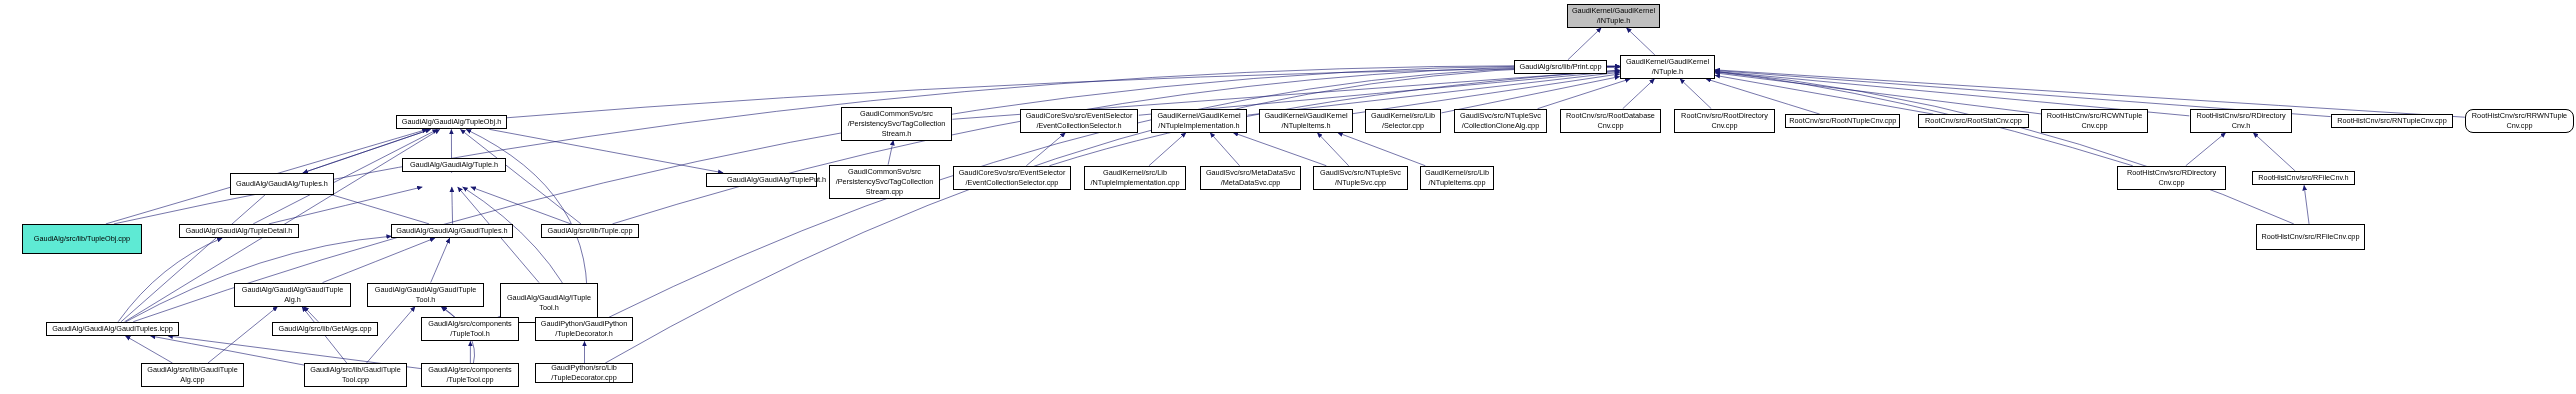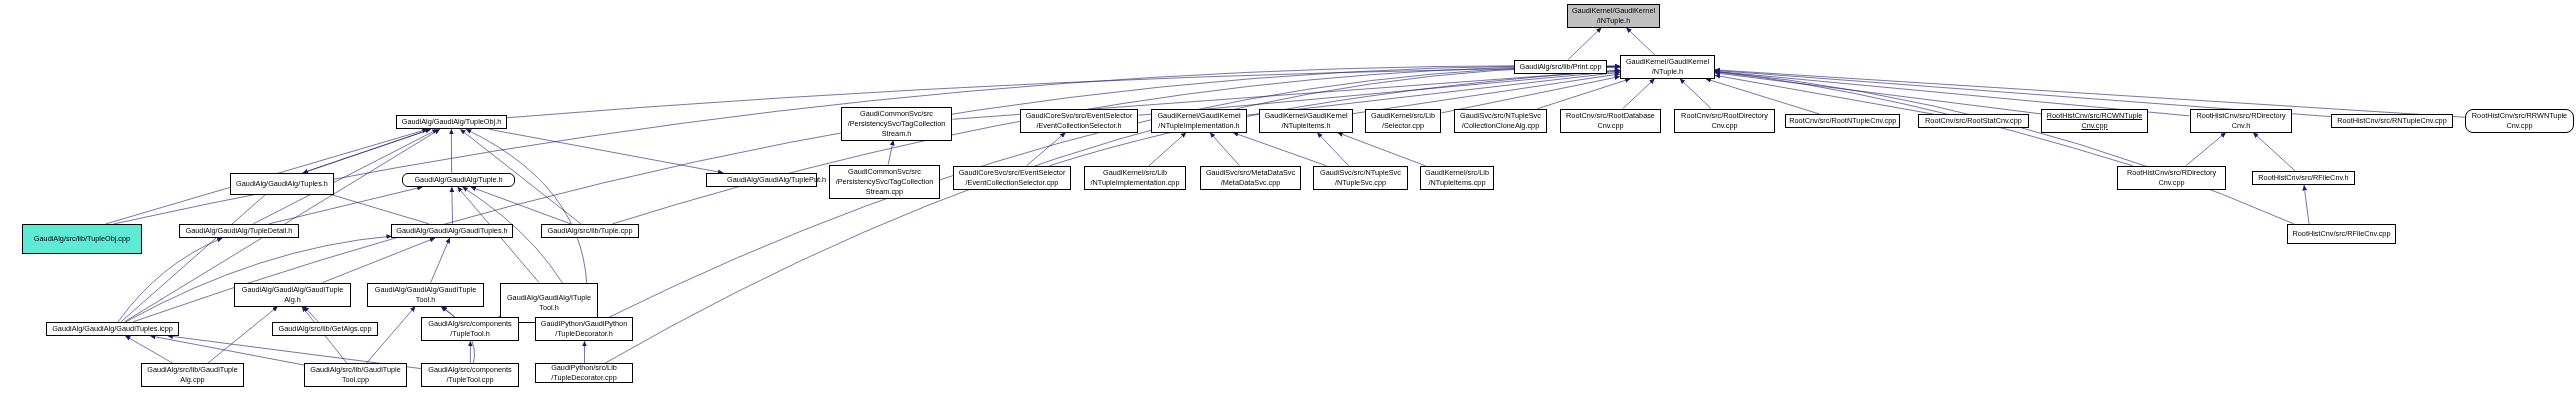--- a/index.html
+++ b/index.html
@@ -140,39 +140,39 @@
       <div class="node" style="left: 1674px; top: 109px; width: 101px; height: 24px; background: rgb(255, 255, 255); border-color: rgb(0, 0, 0);">
         <span>RootCnv/src/RootDirectory</span>
         <span>Cnv.cpp</span>
       </div>
       <div class="node" style="left: 1785px; top: 114px; width: 115px; height: 14px; background: rgb(255, 255, 255); border-color: rgb(0, 0, 0);">
         <span>RootCnv/src/RootNTupleCnv.cpp</span>
       </div>
       <div class="node" style="left: 1918px; top: 114px; width: 111px; height: 14px; background: rgb(255, 255, 255); border-color: rgb(0, 0, 0);">
         <span>RootCnv/src/RootStatCnv.cpp</span>
       </div>
-      <div class="node" style="left: 2041px; top: 109px; width: 107px; height: 24px; background: rgb(255, 255, 255); border-color: rgb(0, 0, 0); text-decoration: underline;">
+      <div class="node" style="left: 2041px; top: 109px; width: 107px; height: 24px; background: rgb(255, 255, 255); border-color: rgb(0, 0, 0);">
         <span>RootHistCnv/src/RCWNTuple</span>
         <span>Cnv.cpp</span>
       </div>
       <div class="node" style="left: 2190px; top: 109px; width: 102px; height: 24px; background: rgb(255, 255, 255); border-color: rgb(0, 0, 0);">
         <span>RootHistCnv/src/RDirectory</span>
         <span>Cnv.h</span>
       </div>
       <div class="node" style="left: 2331px; top: 114px; width: 122px; height: 14px; background: rgb(255, 255, 255); border-color: rgb(0, 0, 0);">
         <span>RootHistCnv/src/RNTupleCnv.cpp</span>
       </div>
       <div class="node" style="left: 2465px; top: 109px; width: 109px; height: 24px; background: rgb(255, 255, 255); border-color: rgb(0, 0, 0); border-radius: 8px;">
         <span>RootHistCnv/src/RRWNTuple</span>
         <span>Cnv.cpp</span>
       </div>
       <div class="node" style="left: 230px; top: 173px; width: 104px; height: 22px; background: rgb(255, 255, 255); border-color: rgb(0, 0, 0);">
         <span>GaudiAlg/GaudiAlg/Tuples.h</span>
       </div>
-      <div class="node" style="left: 402px; top: 173px; width: 113px; height: 14px; background: rgb(255, 255, 255); border-color: rgb(0, 0, 0); border-radius: 6px;">
+      <div class="node" style="left: 402px; top: 158px; width: 104px; height: 14px; background: rgb(255, 255, 255); border-color: rgb(0, 0, 0);">
         <span>GaudiAlg/GaudiAlg/Tuple.h</span>
       </div>
       <div class="node" style="left: 706px; top: 173px; width: 111px; height: 14px; background: rgb(255, 255, 255); border-color: rgb(0, 0, 0); padding-left: 20px;">
         <span>GaudiAlg/GaudiAlg/TuplePut.h</span>
       </div>
       <div class="node" style="left: 829px; top: 165px; width: 111px; height: 34px; background: rgb(255, 255, 255); border-color: rgb(0, 0, 0);">
         <span>GaudiCommonSvc/src</span>
         <span>/PersistencySvc/TagCollection</span>
         <span>Stream.cpp</span>
       </div>
@@ -208,21 +208,21 @@
       </div>
       <div class="node" style="left: 179px; top: 224px; width: 120px; height: 14px; background: rgb(255, 255, 255); border-color: rgb(0, 0, 0);">
         <span>GaudiAlg/GaudiAlg/TupleDetail.h</span>
       </div>
       <div class="node" style="left: 391px; top: 224px; width: 122px; height: 14px; background: rgb(255, 255, 255); border-color: rgb(0, 0, 0);">
         <span>GaudiAlg/GaudiAlg/GaudiTuples.h</span>
       </div>
       <div class="node" style="left: 541px; top: 224px; width: 98px; height: 14px; background: rgb(255, 255, 255); border-color: rgb(0, 0, 0);">
         <span>GaudiAlg/src/lib/Tuple.cpp</span>
       </div>
-      <div class="node" style="left: 2256px; top: 224px; width: 109px; height: 20px; background: rgb(255, 255, 255); border-color: rgb(0, 0, 0); margin-left: 31px;">
+      <div class="node" style="left: 2256px; top: 224px; width: 109px; height: 26px; background: rgb(255, 255, 255); border-color: rgb(0, 0, 0);">
         <span>RootHistCnv/src/RFileCnv.cpp</span>
       </div>
       <div class="node" style="left: 234px; top: 283px; width: 117px; height: 24px; background: rgb(255, 255, 255); border-color: rgb(0, 0, 0);">
         <span>GaudiAlg/GaudiAlg/GaudiTuple</span>
         <span>Alg.h</span>
       </div>
       <div class="node" style="left: 367px; top: 283px; width: 117px; height: 24px; background: rgb(255, 255, 255); border-color: rgb(0, 0, 0);">
         <span>GaudiAlg/GaudiAlg/GaudiTuple</span>
         <span>Tool.h</span>
       </div>

